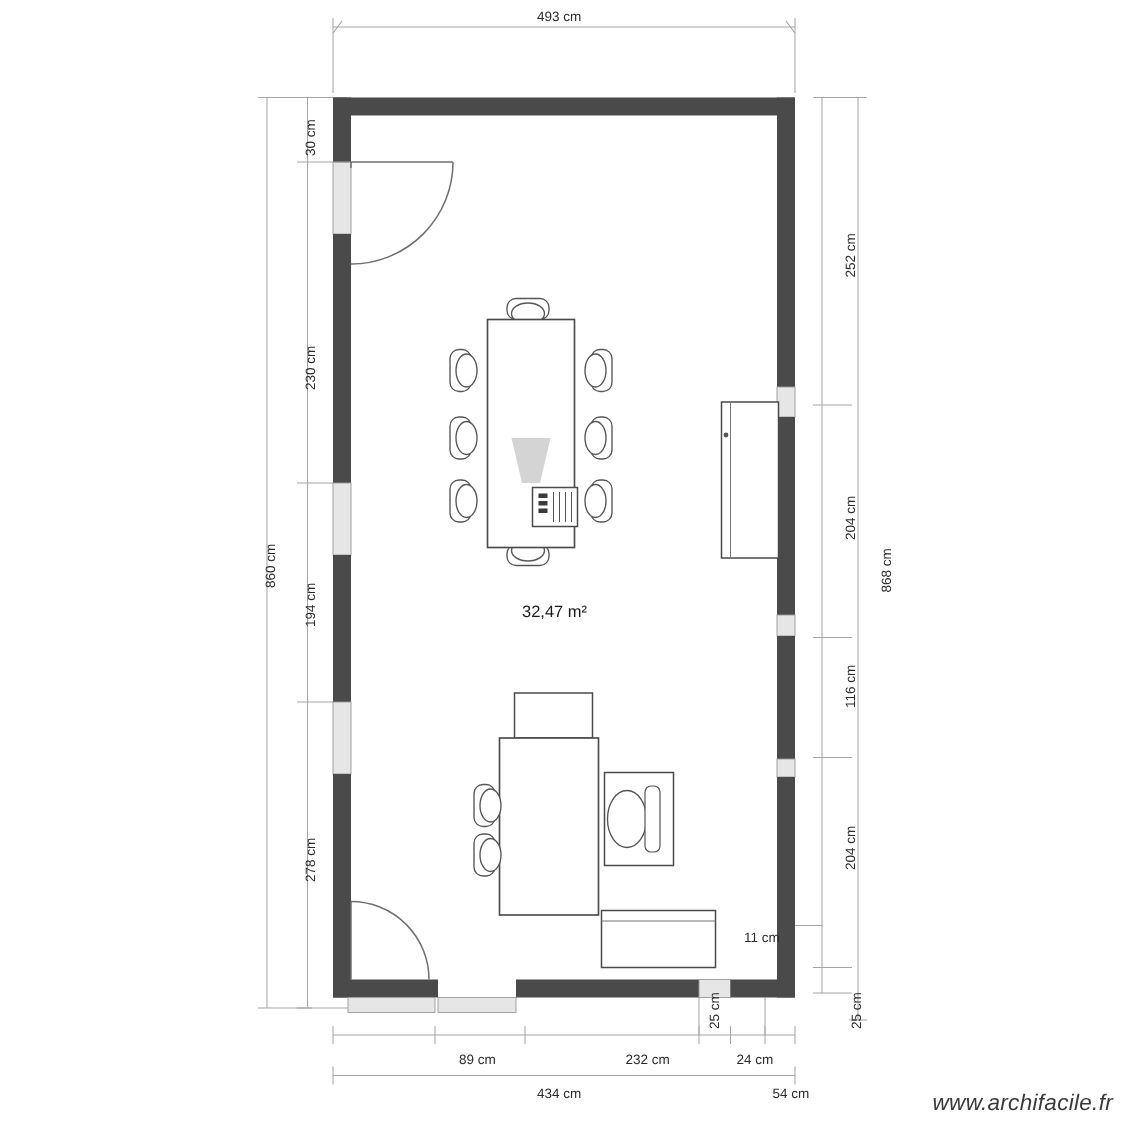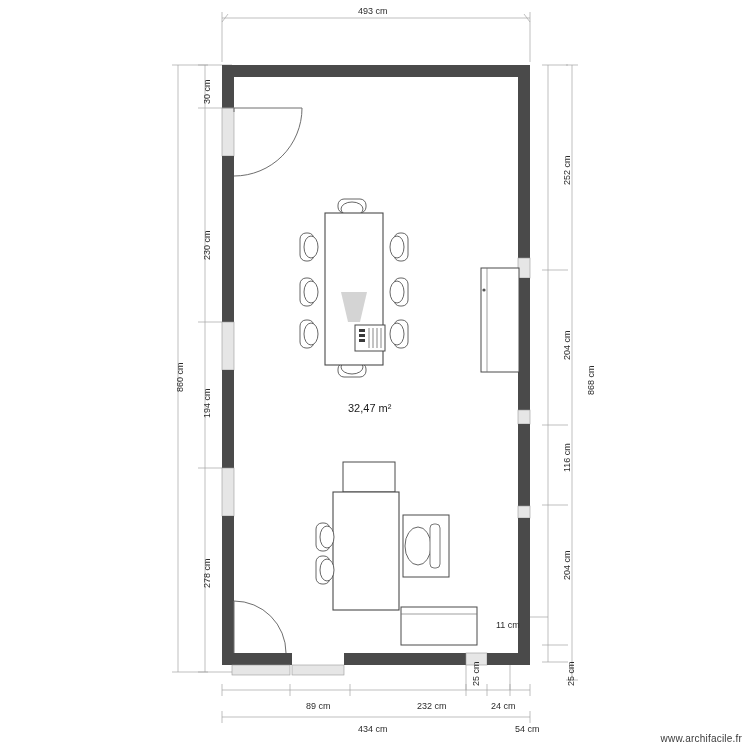--- a/index.html
+++ b/index.html
@@ -34,23 +34,24 @@
   .area-label {
     position: absolute;
     font-size: 11px;
     color: #1a1a1a;
     white-space: nowrap;
   }
   .watermark {
     position: absolute;
     right: 8px;
     bottom: 6px;
-    font-size: 10px;
+    font-size: 15px;
     color: #3a3a3a;
     letter-spacing: 0.2px;
+    font-style: italic;
   }
 </style>
 </head>
 <body>
 
 <svg id="plan" viewBox="0 0 750 750" xmlns="http://www.w3.org/2000/svg">
 
   <g stroke="#a5a5a5" stroke-width="0.7" fill="none">
     <line x1="222" y1="18" x2="530" y2="18"></line>
     <line x1="222" y1="12" x2="222" y2="62"></line>

